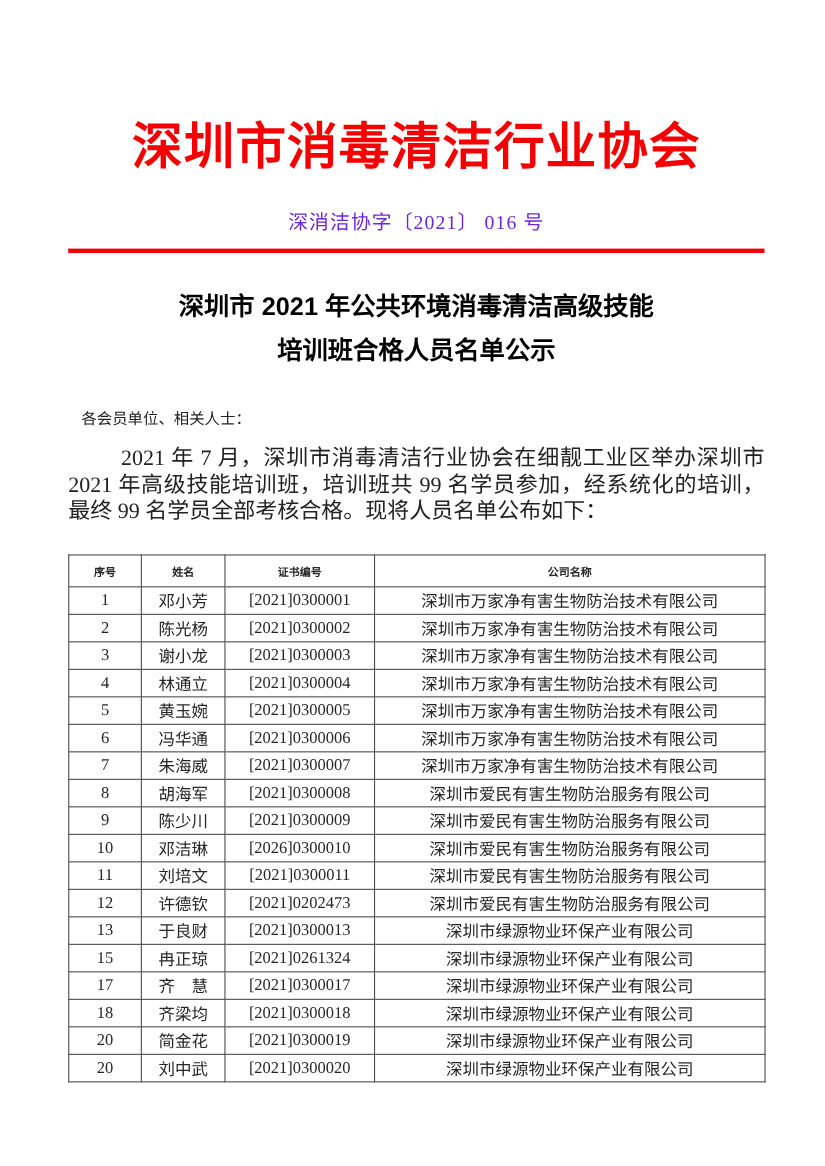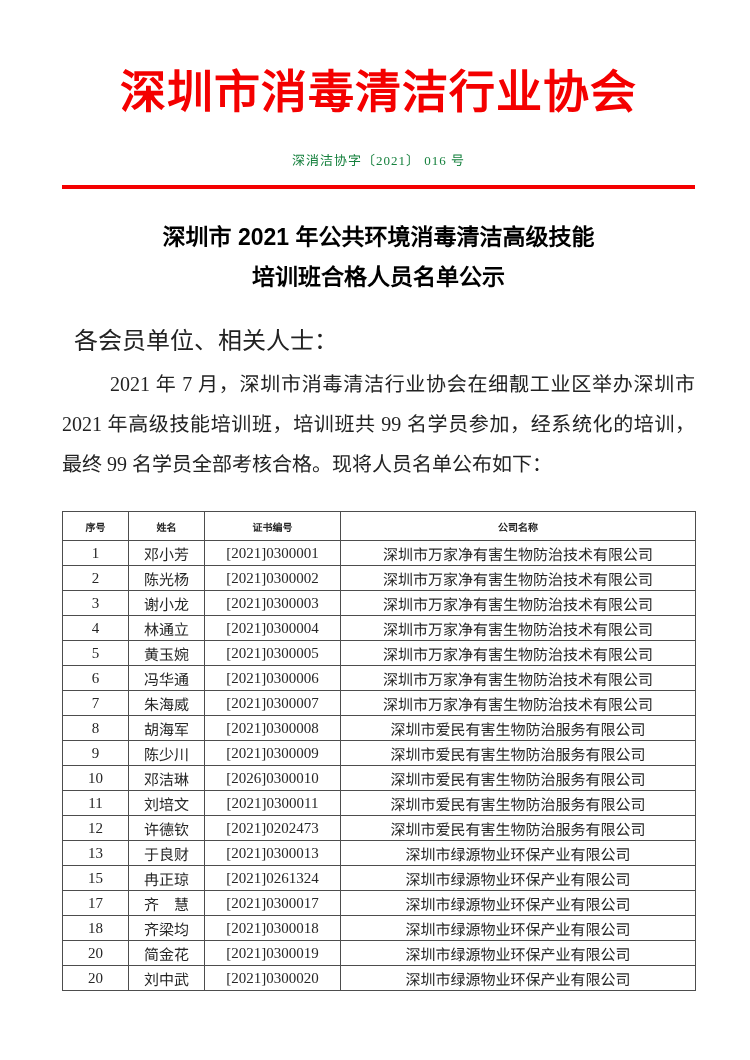--- a/index.html
+++ b/index.html
@@ -8,65 +8,65 @@
     position: relative;
     width: 750px;
     height: 1060px;
     margin: 0 auto;
     background: #ffffff;
     overflow: hidden;
     font-family: "Liberation Serif", "DejaVu Serif", serif;
     color: #1f1f1f;
   }
   .content {
-    padding: 62px 55px 0 62px; 
+    padding: 103px 55px 0 62px; 
   }
   .org-title {
     text-align: center;
     color: #f40000;
     font-family: "Liberation Sans", "DejaVu Sans", sans-serif;
     font-weight: 700;
     font-size: 46px;
     line-height: 60px;
     letter-spacing: 1px;
     white-space: nowrap;
   }
   .doc-number {
     margin-top: 28px;
     text-align: center;
-    font-size: 13px;
+    font-size: 18px;
     line-height: 22px;
-    color: #15803d;
+    color: #6d28d9;
     letter-spacing: 1px;
   }
   .red-rule {
     margin-top: 13px;
     height: 4px;
     background: #f40000;
     border: none;
   }
   .doc-heading {
     margin-top: 28px;
     text-align: center;
     font-family: "Liberation Sans", "DejaVu Sans", sans-serif;
     font-weight: 700;
     font-size: 23px;
     line-height: 40px;
     color: #000000;
   }
   .salutation {
     margin: 32px 0 0 12px;
-    font-size: 24px;
+    font-size: 14px;
     line-height: 24px;
     color: #222222;
   }
   .body-paragraph {
     margin-top: 11px;
     font-size: 20px;
-    line-height: 40px;
+    line-height: 24px;
     color: #222222;
     text-align: justify;
     text-indent: 2.4em;
   }
   .member-table {
     margin-top: 27px;
     width: 633px;
     border-collapse: collapse;
     table-layout: fixed;
     font-size: 15px;

